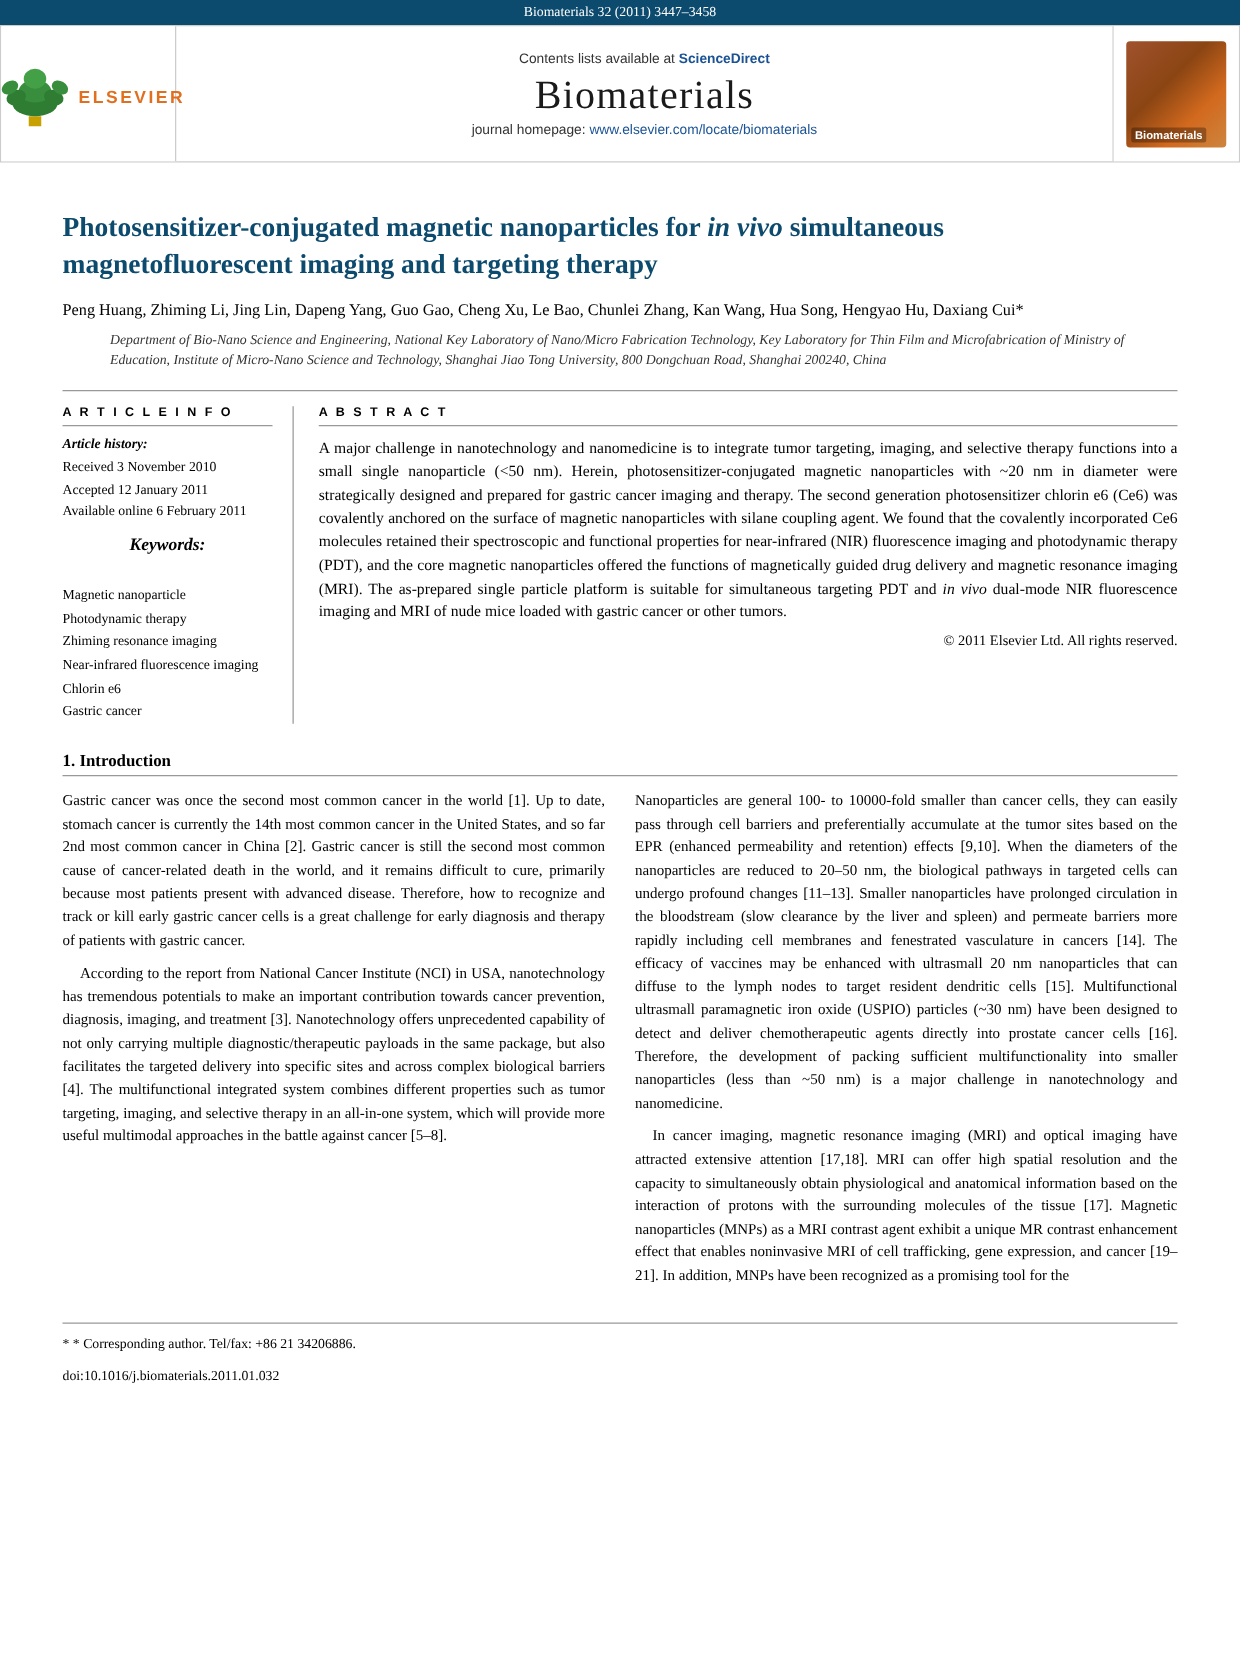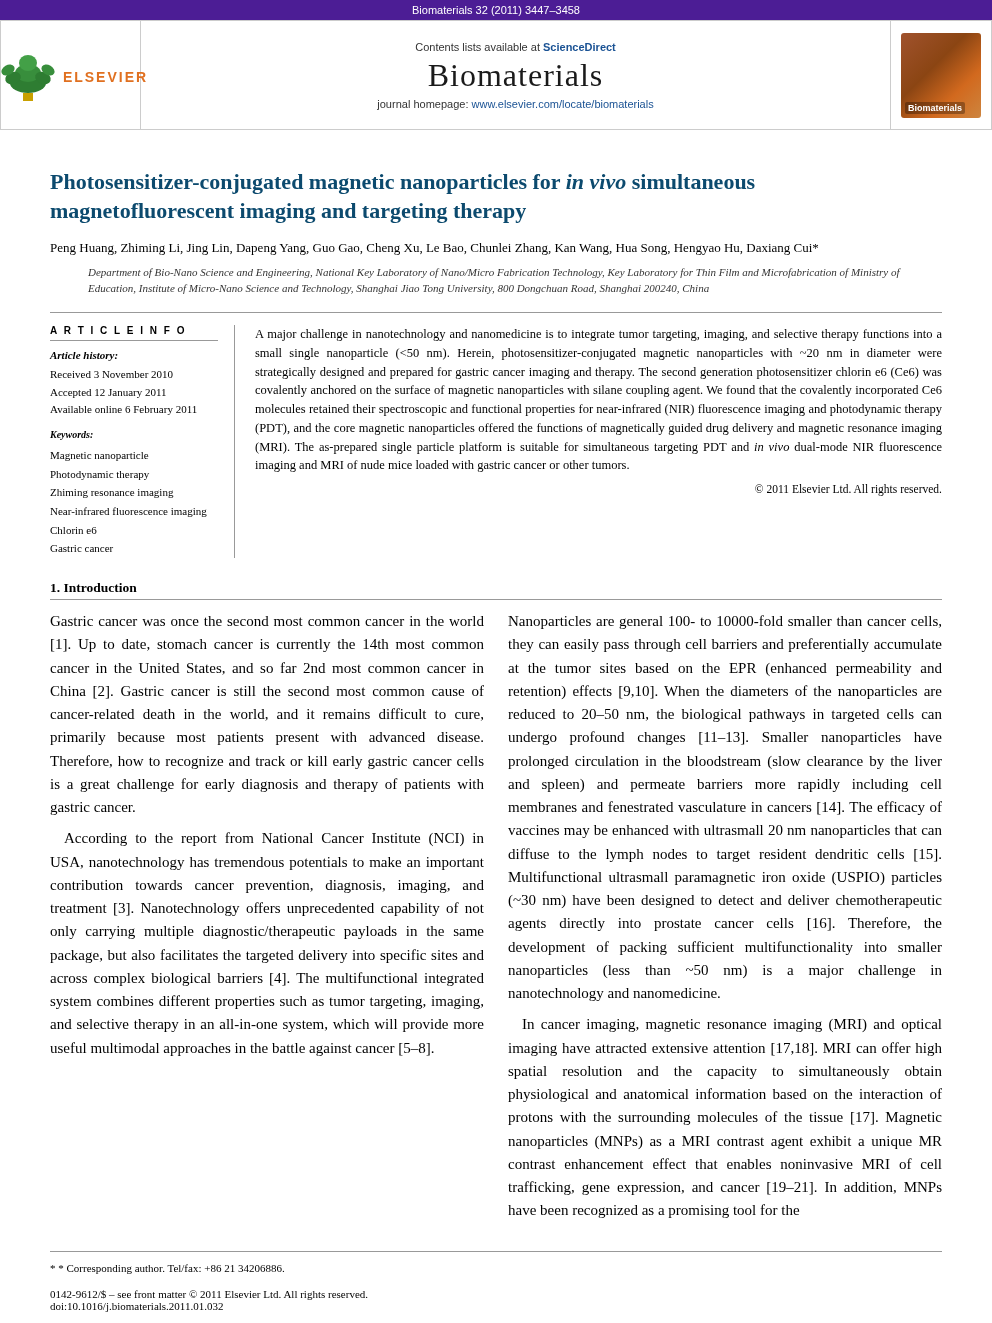--- a/index.html
+++ b/index.html
@@ -7,26 +7,26 @@
       background: #fff;
       font-family: 'Times New Roman', Times, serif;
       font-size: 13px;
       color: #000;
       width: 992px;
       min-height: 1323px;
     }
 
     
     .top-bar {
-      background: #4c1d95;
+      background: #0c4a6e;
       text-align: center;
       padding: 4px 0;
       font-size: 11px;
       color: #fff;
-      font-family: Liberation Sans, sans-serif;
+      font-family: Liberation Serif, serif;
     }
 
     
     .journal-header {
       border: 1px solid #ccc;
       margin: 0;
       display: flex;
       align-items: stretch;
       min-height: 110px;
     }
@@ -216,26 +216,27 @@
       margin-bottom: 5px;
     }
 
     .article-history-item {
       font-size: 11px;
       color: #000;
       line-height: 1.6;
     }
 
     .keywords-label {
-      font-size: 10px;
+      font-size: 14px;
       font-style: italic;
       font-weight: bold;
       color: #000;
       margin-top: 10px;
-      margin-bottom: 6px;
+      margin-bottom: 22px;
+      text-align: center;
     }
 
     .keyword-item {
       font-size: 11px;
       color: #000;
       line-height: 1.7;
     }
 
     
     .abstract-text {
@@ -268,21 +269,21 @@
 
     
     .body-two-col {
       display: flex;
       gap: 24px;
       margin-top: 10px;
     }
 
     .body-col {
       flex: 1;
-      font-size: 15px;
+      font-size: 12px;
       line-height: 1.55;
       text-align: justify;
       color: #000;
     }
 
     .body-col p {
       margin-bottom: 8px;
       text-indent: 14px;
     }
 
@@ -385,20 +386,21 @@
       <div class="keywords-label">Keywords:</div>
       <div class="keyword-item">Magnetic nanoparticle</div>
       <div class="keyword-item">Photodynamic therapy</div>
       <div class="keyword-item">Zhiming resonance imaging</div>
       <div class="keyword-item">Near-infrared fluorescence imaging</div>
       <div class="keyword-item">Chlorin e6</div>
       <div class="keyword-item">Gastric cancer</div>
     </div>
 
     <div class="col-right">
+      <div class="section-label">A B S T R A C T</div>
       <div class="abstract-text">
         A major challenge in nanotechnology and nanomedicine is to integrate tumor targeting, imaging, and selective therapy functions into a small single nanoparticle (&lt;50 nm). Herein, photosensitizer-conjugated magnetic nanoparticles with ~20 nm in diameter were strategically designed and prepared for gastric cancer imaging and therapy. The second generation photosensitizer chlorin e6 (Ce6) was covalently anchored on the surface of magnetic nanoparticles with silane coupling agent. We found that the covalently incorporated Ce6 molecules retained their spectroscopic and functional properties for near-infrared (NIR) fluorescence imaging and photodynamic therapy (PDT), and the core magnetic nanoparticles offered the functions of magnetically guided drug delivery and magnetic resonance imaging (MRI). The as-prepared single particle platform is suitable for simultaneous targeting PDT and <em>in vivo</em> dual-mode NIR fluorescence imaging and MRI of nude mice loaded with gastric cancer or other tumors.
       </div>
       <div class="copyright-line">© 2011 Elsevier Ltd. All rights reserved.</div>
     </div>
   </div>
 
   <div class="body-section">
     <div class="section-heading">1.  Introduction</div>
 
@@ -422,18 +424,17 @@
         </p>
       </div>
     </div>
   </div>
 
   <div class="footer-section">
     <div class="footer-corresponding">
       <span class="footnote-star">*</span> <span>* Corresponding author. Tel/fax: +86 21 34206886.</span>
     </div>
     <div class="footer-issn">
-      <div>0142-9612/$ – see front matter © 2011 Elsevier Ltd. All rights reserved.</div>
       <div>doi:10.1016/j.biomaterials.2011.01.032</div>
     </div>
   </div>
 
 </div>
 
 </body></html>

